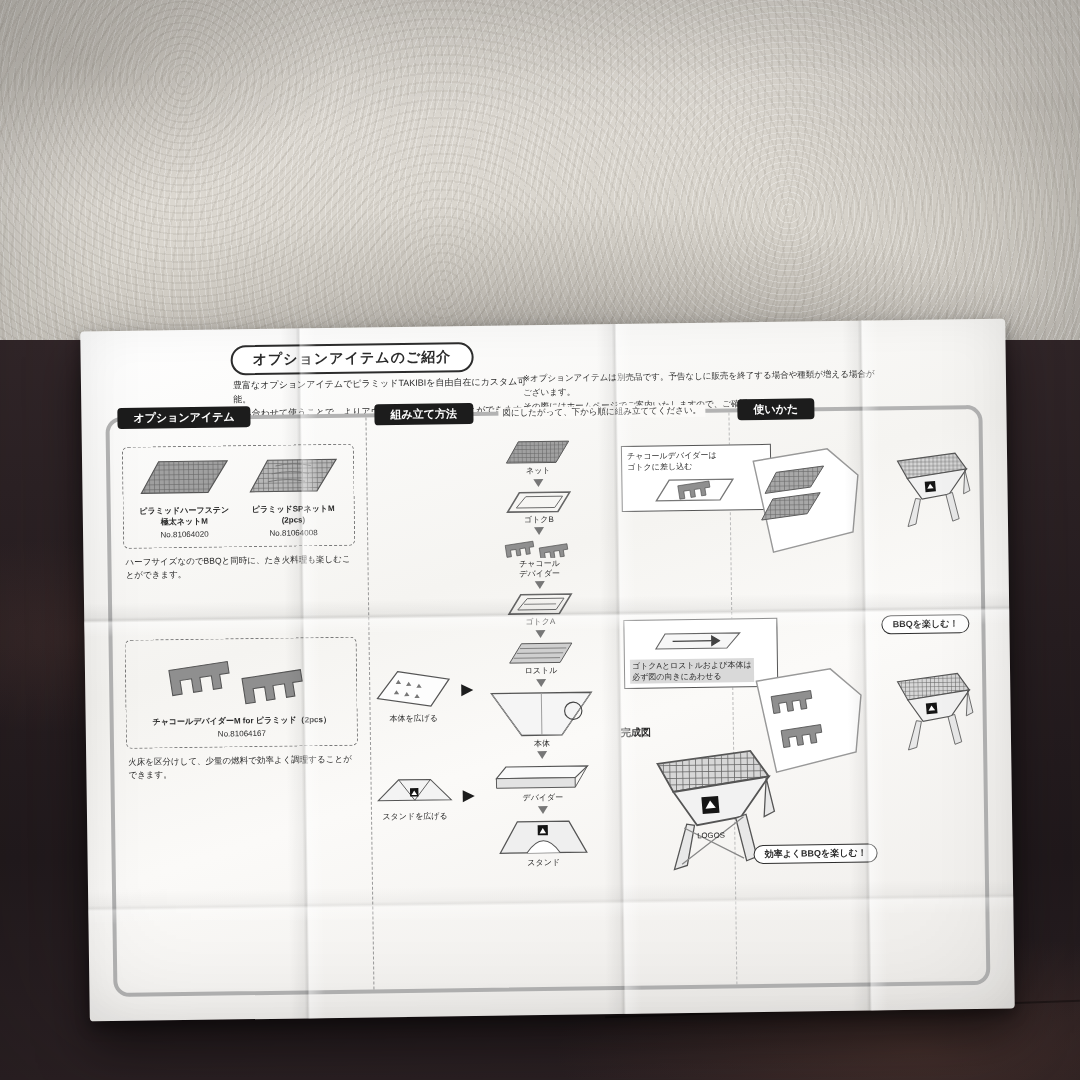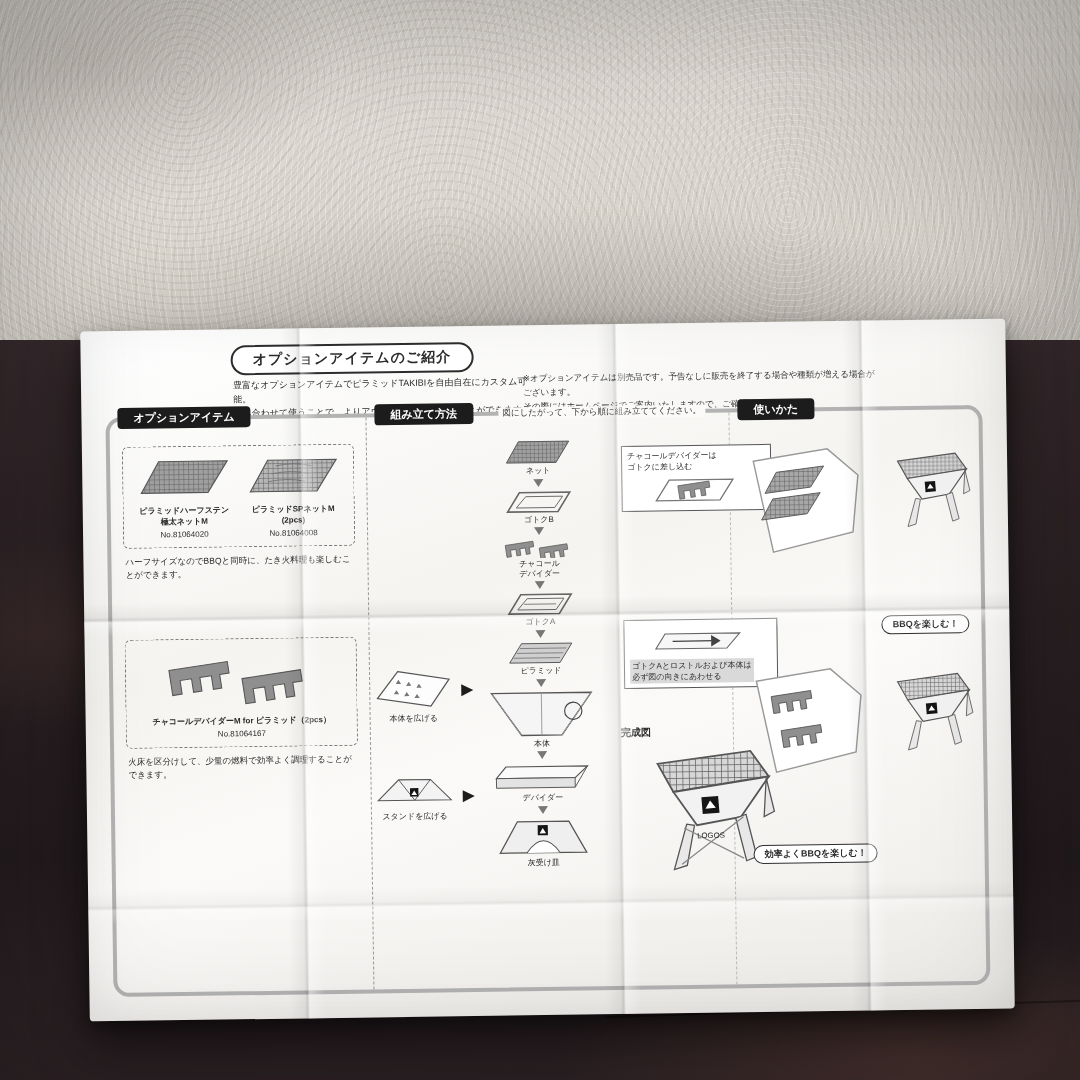--- a/index.html
+++ b/index.html
@@ -210,21 +210,21 @@
             </svg>
             <div class="step-label pre">ゴトクA</div>
           </div>
           <div class="arrow-down"></div>
 
           <div class="step">
             <svg width="78" height="24" viewBox="0 0 84 30">
               <polygon points="18,3 81,3 66,27 3,27" fill="#cfcfcf" stroke="#555" stroke-width="1.2"></polygon>
               <path d="M16 9 H74 M12 15 H70 M8 21 H66" stroke="#808080" stroke-width="1.2"></path>
             </svg>
-            <div class="step-label pre">ピラミッド</div>
+            <div class="step-label pre">ロストル</div>
           </div>
           <div class="arrow-down"></div>
 
           <div class="step">
             <svg width="106" height="48" viewBox="0 0 110 50">
               <polygon points="3,3 107,3 76,47 34,47" fill="#f5f5f5" stroke="#555" stroke-width="1.4"></polygon>
               <path d="M55 3 L55 47 M3 3 L34 47 M107 3 L76 47" stroke="#9a9a9a" stroke-width="1"></path>
               <circle cx="88" cy="22" r="9" fill="none" stroke="#444" stroke-width="1.2"></circle>
             </svg>
             <div class="step-label pre">本体</div>
@@ -241,21 +241,21 @@
           </div>
           <div class="arrow-down"></div>
 
           <div class="step">
             <svg width="92" height="40" viewBox="0 0 100 42">
               <path d="M22 4 H78 L97 38 H3 Z" fill="#efefef" stroke="#555" stroke-width="1.4"></path>
               <path d="M32 38 Q50 12 68 38" fill="#fff" stroke="#555" stroke-width="1.2"></path>
               <rect x="44" y="8" width="11" height="11" fill="#141414"></rect>
               <path d="M46 17 l3.5 -6 3.5 6 z" fill="#fff"></path>
             </svg>
-            <div class="step-label pre">灰受け皿</div>
+            <div class="step-label pre">スタンド</div>
           </div>
         </div>
 
         <div class="expand expand-body">
           <svg width="80" height="44" viewBox="0 0 78 42">
             <polygon points="24,4 74,12 56,38 4,30" fill="#fdfdfd" stroke="#555" stroke-width="1.2"></polygon>
             <g fill="#777">
               <path d="M22 16 l2.6 -4 2.6 4 z M32 18 l2.6 -4 2.6 4 z M42 20 l2.6 -4 2.6 4 z"></path>
               <path d="M20 26 l2.6 -4 2.6 4 z M30 28 l2.6 -4 2.6 4 z M40 30 l2.6 -4 2.6 4 z"></path>
             </g>

